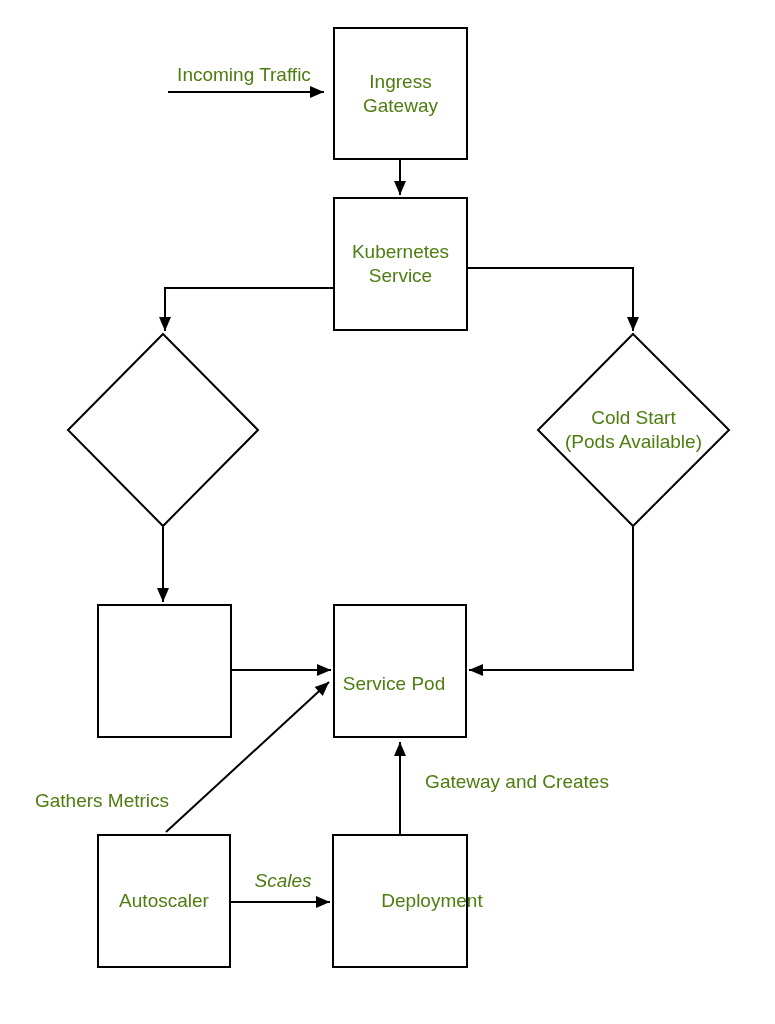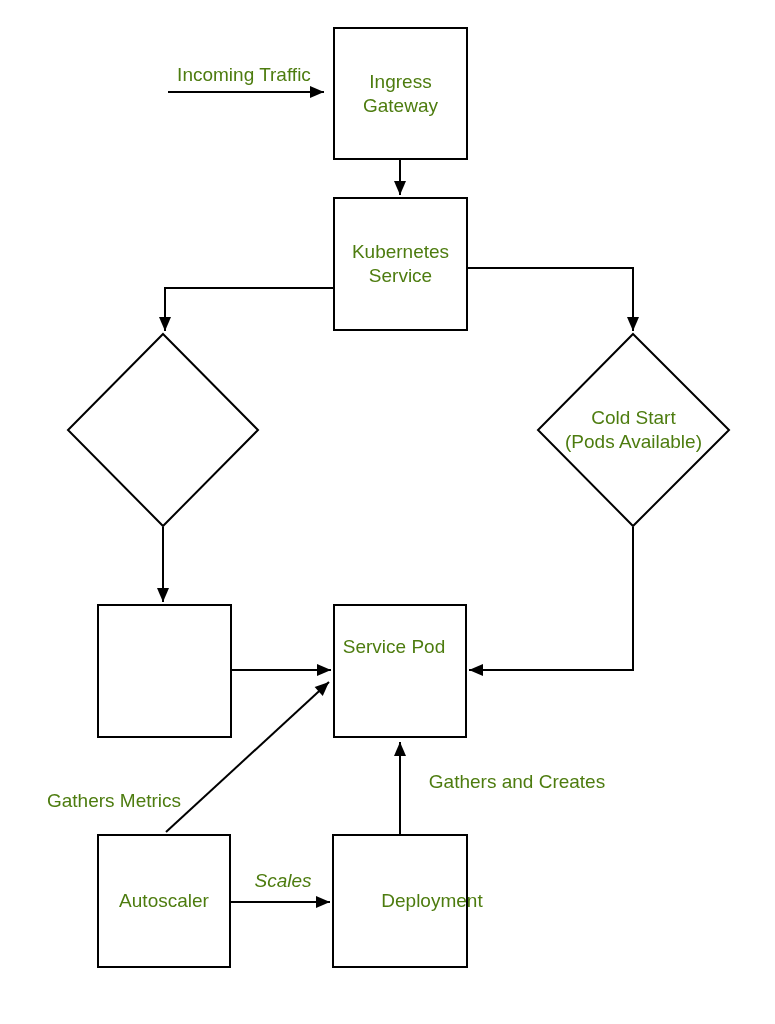--- a/index.html
+++ b/index.html
@@ -23,26 +23,26 @@
     font-size: 19px;
     line-height: 1.26;
     color: #4d7c0f;
   }
   
   .lbl-ingress     { left: 334px; top: 28px;  width: 133px; height: 131px; }
   .lbl-k8s         { left: 334px; top: 198px; width: 133px; height: 132px; }
   .lbl-cold        { left: 68px;  top: 334px; width: 191px; height: 192px; }
   .lbl-warm        { left: 538px; top: 334px; width: 191px; height: 192px; }
   .lbl-activator   { left: 98px;  top: 605px; width: 133px; height: 132px; }
-  .lbl-servicepod  { left: 334px; top: 581px; width: 120px; height: 132px; border-radius: 29px; }
+  .lbl-servicepod  { left: 334px; top: 618px; width: 120px; height: 132px; border-radius: 29px; }
   .lbl-autoscaler  { left: 98px;  top: 835px; width: 132px; height: 132px; }
   .lbl-deployment  { left: 333px; top: 835px; width: 134px; height: 132px; margin-left: 32px; }
   
   .lbl-incoming    { left: 154px; top: 62px;  width: 180px; height: 26px; }
-  .lbl-gathers     { left: 24px;  top: 788px; width: 180px; height: 26px; }
+  .lbl-gathers     { left: 12px;  top: 788px; width: 180px; height: 26px; }
   .lbl-scales      { left: 233px; top: 868px; width: 100px; height: 26px; font-style: italic; }
   .lbl-defines     { left: 417px; top: 769px; width: 200px; height: 26px; }
   .shape { fill: #ffffff; stroke: #000000; stroke-width: 2; }
   .edge  { fill: none; stroke: #000000; stroke-width: 2; }
 </style>
 </head>
 <body>
 
 <div class="canvas">
 
@@ -84,15 +84,15 @@
 Gateway</div>
   <div class="label lbl-warm">Cold Start
 (Pods Available)</div>
   <div class="label lbl-servicepod">Service Pod</div>
   <div class="label lbl-autoscaler">Autoscaler</div>
   <div class="label lbl-deployment">Deployment</div>
 
   <div class="label lbl-incoming">Incoming Traffic</div>
   <div class="label lbl-gathers">Gathers Metrics</div>
   <div class="label lbl-scales">Scales</div>
-  <div class="label lbl-defines">Gathers and Creates</div>
+  <div class="label lbl-defines">Gateway and Creates</div>
 
 </div>
 
 </body></html>

